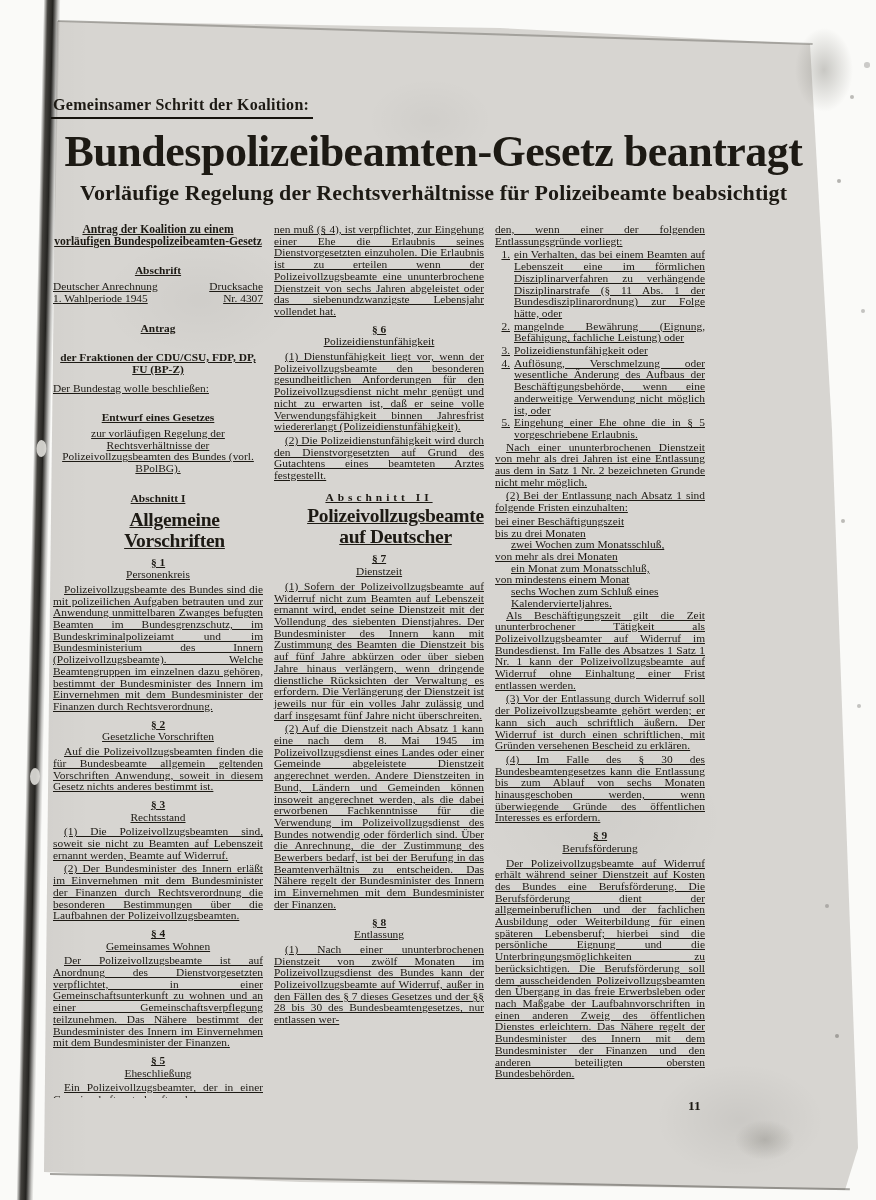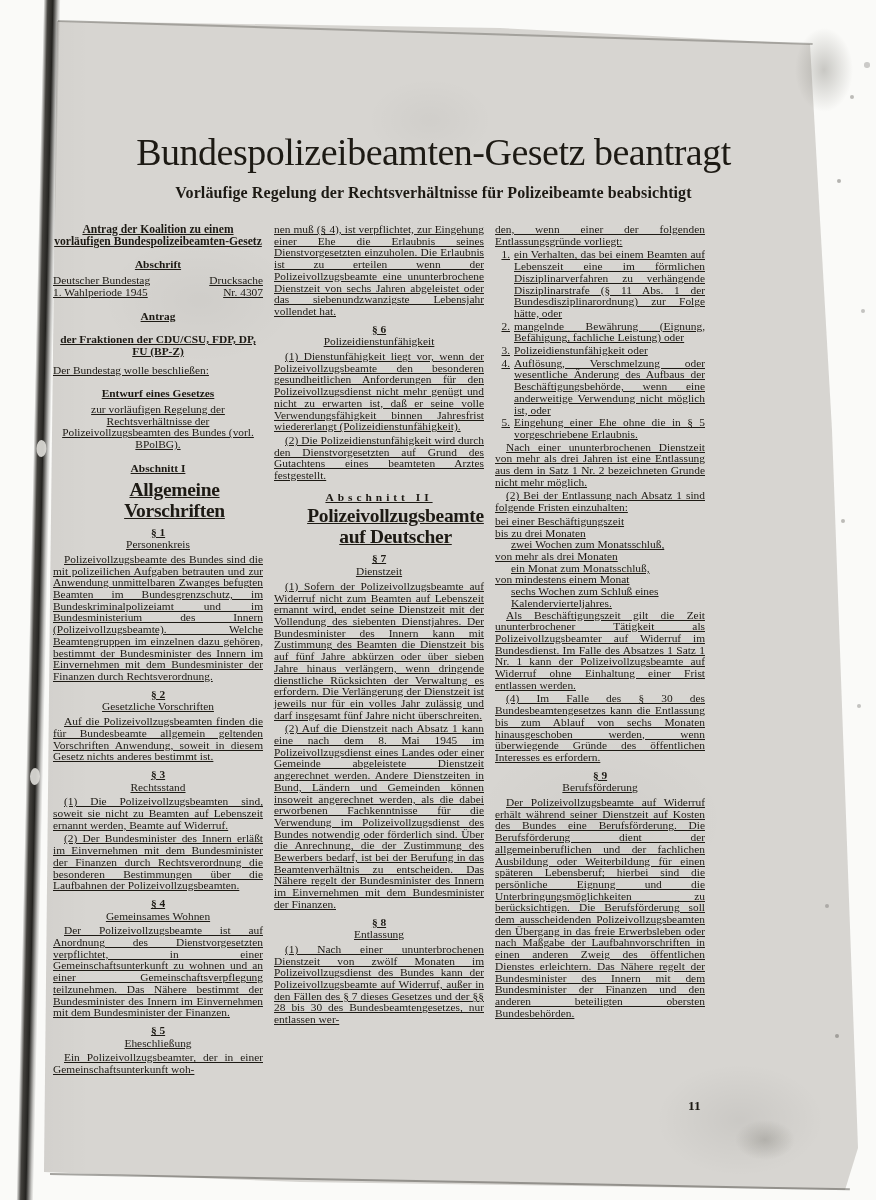--- a/index.html
+++ b/index.html
@@ -38,31 +38,31 @@
   #speckles{position:absolute;left:0;top:0;width:2px;height:2px;border-radius:50%;background:transparent;
     box-shadow:838px 180px 0 1px rgba(95,93,88,.45), 851px 96px 0 1px rgba(95,93,88,.4),
       862px 310px 0 1px rgba(95,93,88,.35), 842px 520px 0 1px rgba(95,93,88,.4),
       858px 705px 0 1px rgba(95,93,88,.35), 836px 1035px 0 1px rgba(95,93,88,.45),
       866px 64px 0 2px rgba(95,93,88,.3), 826px 905px 0 1px rgba(95,93,88,.35);}
 
   
   #kicker{position:absolute;left:51px;top:96px;font-size:16px;font-weight:bold;
     letter-spacing:.3px;border-bottom:2px solid #17140e;padding:0 4px 3px 2px;}
   #headline-wrap{position:absolute;left:57px;top:130px;width:753px;text-align:center;}
-  #title{font-size:38px;line-height:44px;font-weight:normal;letter-spacing:-.5px;
+  #title{font-size:44px;line-height:44px;font-weight:bold;letter-spacing:-.5px;
     font-family:"Liberation Serif","DejaVu Serif",serif;}
-  #subtitle{font-size:16px;line-height:24px;font-weight:bold;margin-top:7px;letter-spacing:.1px;}
+  #subtitle{font-size:22px;line-height:24px;font-weight:bold;margin-top:7px;letter-spacing:.1px;}
 
   
   #cols{position:absolute;left:53px;top:224px;width:652px;height:874px;overflow:hidden;
     display:flex;gap:11px;font-size:11.4px;line-height:11.7px;text-decoration:underline;}
   .col{flex:1 1 0;min-width:0;}
 
   .b-lead{font-weight:bold;text-align:center;font-size:11.6px;margin:0 0 6px;}
-  .b-cb{font-weight:bold;text-align:center;margin:12px 0 4px;}
+  .b-cb{font-weight:bold;text-align:center;margin:18px 0 4px;}
   .b-cbs{font-weight:bold;text-align:center;letter-spacing:4px;margin:10px 0 2px;}
   .b-docid{margin:3px 0 4px;}
   .b-docid .row{display:flex;justify-content:space-between;}
   .b-plain{margin:7px 0 6px;}
   .b-cpara{text-align:center;margin:1px 0 3px;}
   .b-h1{font-weight:bold;text-align:center;font-size:19.5px;line-height:21px;letter-spacing:-.3px;margin:2px 0 6px;padding-left:33px;}
   .b-sec{font-weight:bold;text-align:center;margin:6px 0 1px;}
   .b-sub{text-align:center;margin:0 0 3px;}
   .b-para{text-align:justify;text-indent:11px;margin:0 0 2px;}
   .b-cont{text-indent:0;}
@@ -82,32 +82,33 @@
   <div id="paper-top-edge"></div>
   <div id="paper-bottom-edge"></div>
   <div id="edge-strip">
     <div class="strip-blob" id="blob-a"></div>
     <div class="strip-blob" id="blob-b"></div>
   </div>
   <div id="smudge-tr"></div>
   <div id="smudge-br"></div>
   <div id="speckles"></div>
 
+  <div id="kicker">Gemeinsamer Schritt der Koalition:</div>
   <div id="headline-wrap">
     <div id="title">Bundespolizeibeamten-Gesetz beantragt</div>
     <div id="subtitle">Vorläufige Regelung der Rechtsverhältnisse für Polizeibeamte beabsichtigt</div>
   </div>
 
   <div id="cols">
     <div class="col">
         <div class="b-lead">Antrag der Koalition zu einem vorläufigen Bundespolizeibeamten-Gesetz</div>
         <div class="b-cb">Abschrift</div>
         <div class="b-docid">
           <div class="row">
-            <span>Deutscher Bundestag</span>
+            <span>Deutscher Anrechnung</span>
             <span>Drucksache</span>
           </div>
           <div class="row">
             <span>1. Wahlperiode 1945</span>
             <span>Nr. 4307</span>
           </div>
         </div>
         <div class="b-cb">Antrag</div>
         <div class="b-cb">der Fraktionen der CDU/CSU, FDP, DP, FU (BP-Z)</div>
         <div class="b-plain">Der Bundestag wolle beschließen:</div>
@@ -173,20 +174,21 @@
         <div class="b-para">Nach einer ununterbrochenen Dienstzeit von mehr als drei Jahren ist eine Entlassung aus dem in Satz 1 Nr. 2 bezeichneten Grunde nicht mehr möglich.</div>
         <div class="b-para">(2) Bei der Entlassung nach Absatz 1 sind folgende Fristen einzuhalten:</div>
         <div class="b-hang0">bei einer Beschäftigungszeit</div>
         <div class="b-hang0">bis zu drei Monaten</div>
         <div class="b-hang1">zwei Wochen zum Monatsschluß,</div>
         <div class="b-hang0">von mehr als drei Monaten</div>
         <div class="b-hang1">ein Monat zum Monatsschluß,</div>
         <div class="b-hang0">von mindestens einem Monat</div>
         <div class="b-hang1">sechs Wochen zum Schluß eines Kalendervierteljahres.</div>
         <div class="b-para">Als Beschäftigungszeit gilt die Zeit ununterbrochener Tätigkeit als Polizeivollzugsbeamter auf Widerruf im Bundesdienst. Im Falle des Absatzes 1 Satz 1 Nr. 1 kann der Polizeivollzugsbeamte auf Widerruf ohne Einhaltung einer Frist entlassen werden.</div>
+        <div class="b-para">(3) Vor der Entlassung durch Widerruf soll der Polizeivollzugsbeamte gehört werden; er kann sich auch schriftlich äußern. Der Widerruf ist durch einen schriftlichen, mit Gründen versehenen Bescheid zu erklären.</div>
         <div class="b-para">(4) Im Falle des § 30 des Bundesbeamtengesetzes kann die Entlassung bis zum Ablauf von sechs Monaten hinausgeschoben werden, wenn überwiegende Gründe des öffentlichen Interesses es erfordern.</div>
         <div class="b-sec">§ 9</div>
         <div class="b-sub">Berufsförderung</div>
         <div class="b-para">Der Polizeivollzugsbeamte auf Widerruf erhält während seiner Dienstzeit auf Kosten des Bundes eine Berufsförderung. Die Berufsförderung dient der allgemeinberuflichen und der fachlichen Ausbildung oder Weiterbildung für einen späteren Lebensberuf; hierbei sind die persönliche Eignung und die Unterbringungsmöglichkeiten zu berücksichtigen. Die Berufsförderung soll dem ausscheidenden Polizeivollzugsbeamten den Übergang in das freie Erwerbsleben oder nach Maßgabe der Laufbahnvorschriften in einen anderen Zweig des öffentlichen Dienstes erleichtern. Das Nähere regelt der Bundesminister des Innern mit dem Bundesminister der Finanzen und den anderen beteiligten obersten Bundesbehörden.</div>
       </div>
   </div>
 
   <div id="page-number">11</div>
 </div>
 

